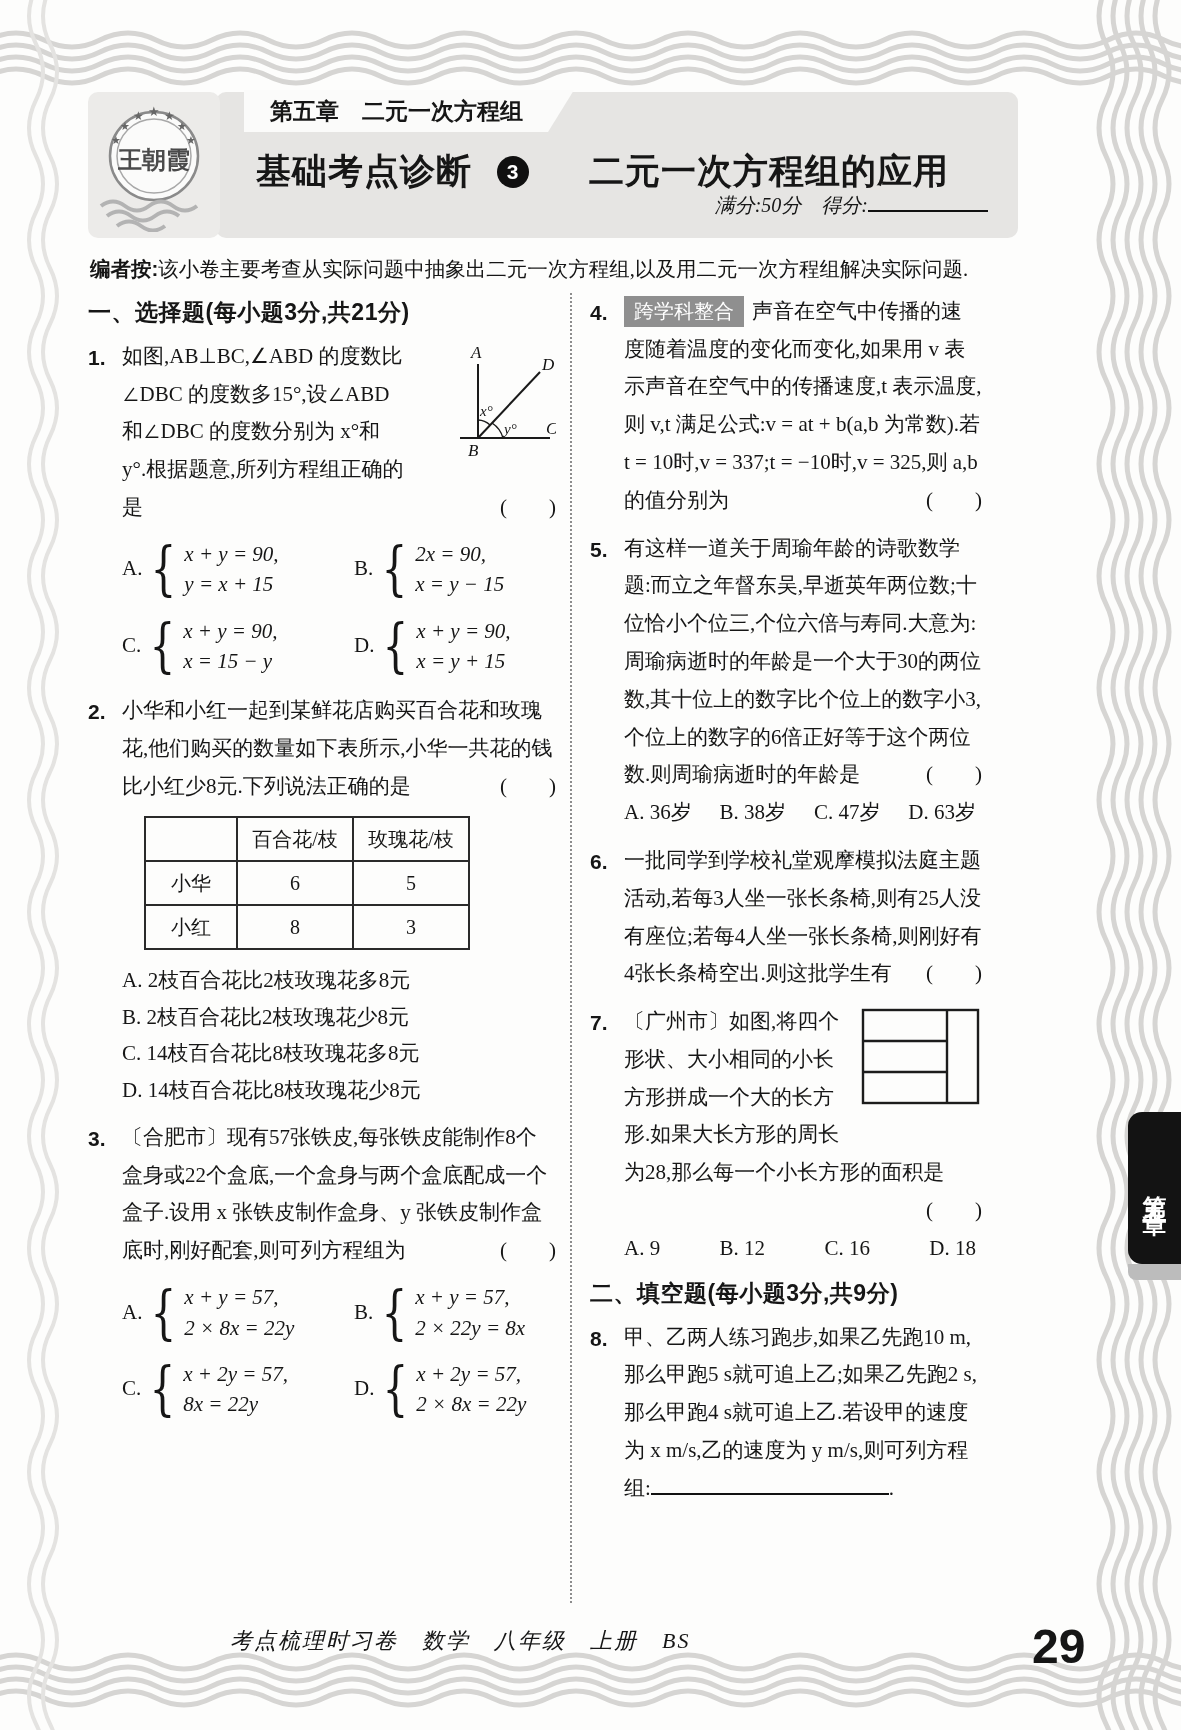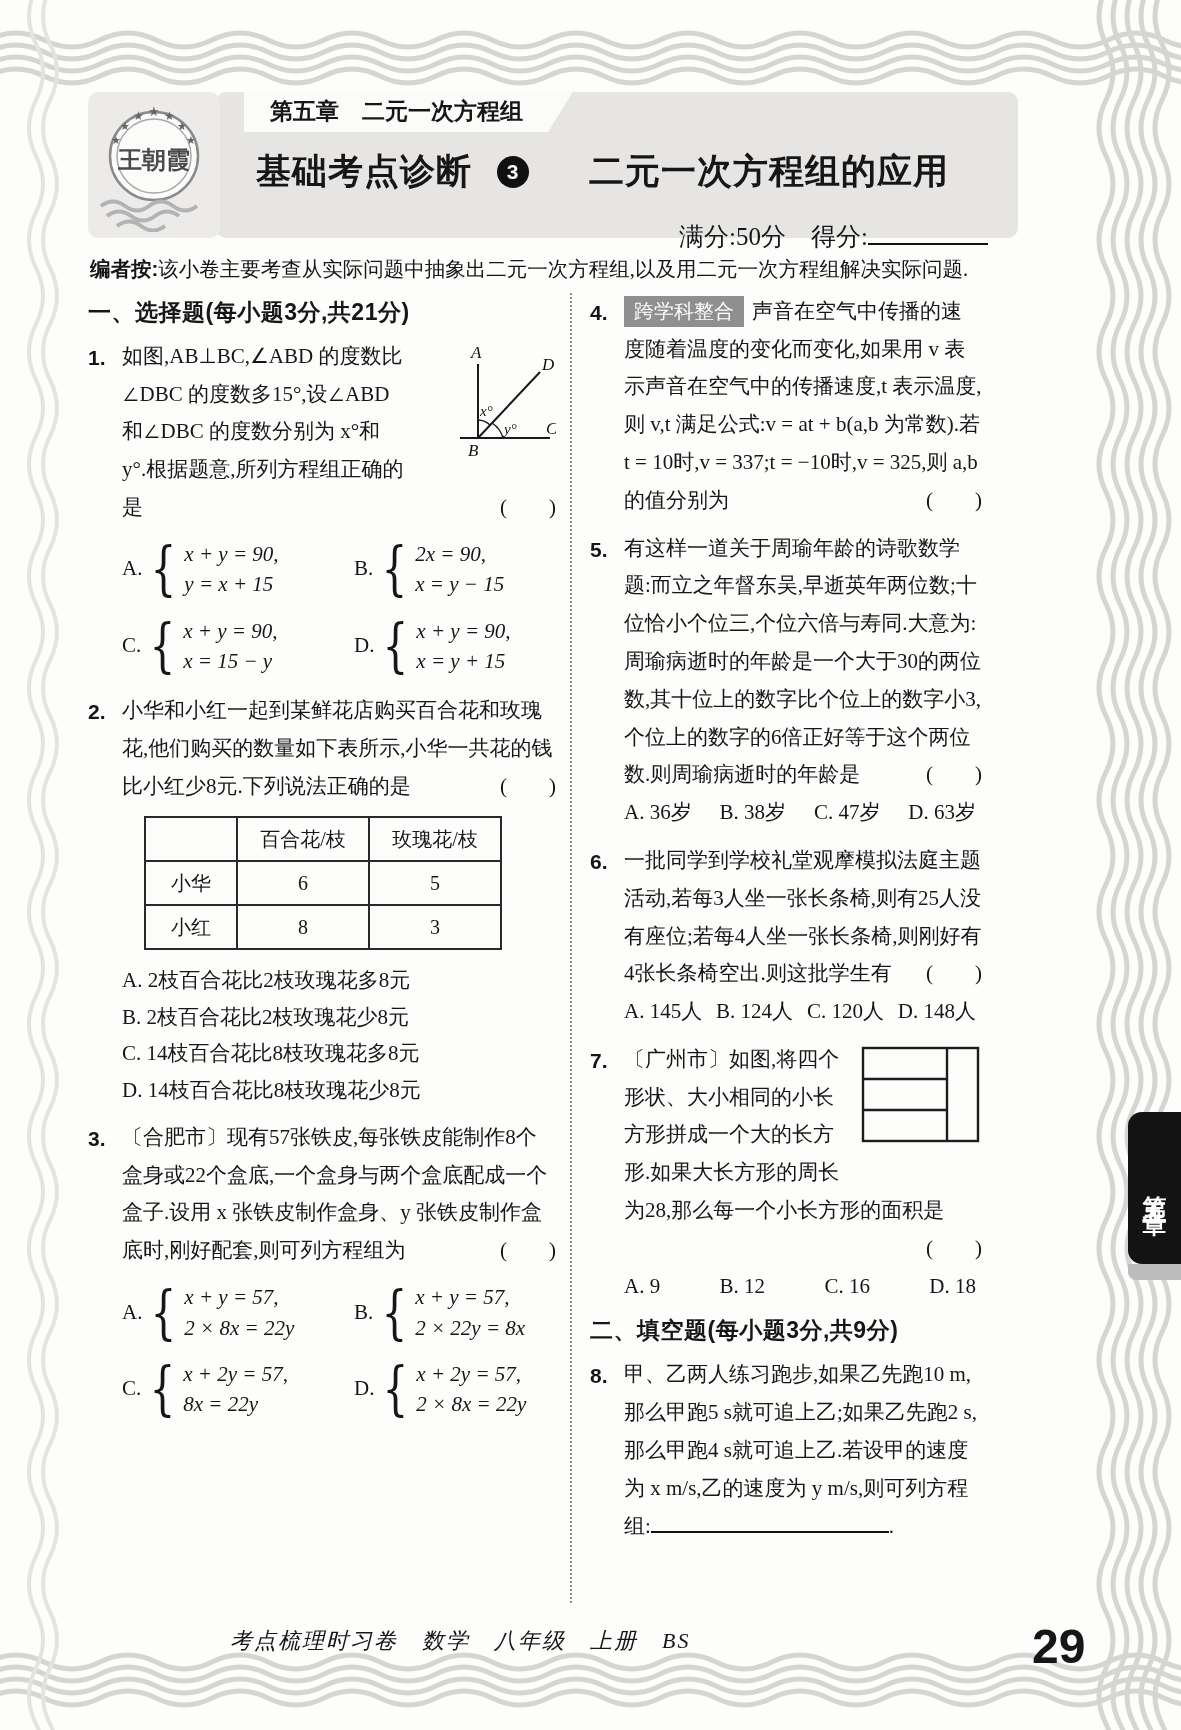--- a/index.html
+++ b/index.html
@@ -39,22 +39,22 @@
     position:absolute; left:168px; top:56px; z-index:4;
     font-family:"Liberation Sans", sans-serif; font-weight:bold; font-size:35px;
     letter-spacing:1px; display:flex; align-items:center; gap:19px;
   }
   .num-circle {
     display:inline-flex; width:32px; height:32px; border-radius:50%;
     background:#101010; color:#fff; font-size:21px; font-weight:bold;
     align-items:center; justify-content:center; margin:0 6px;
   }
   .score-line {
-    position:absolute; right:30px; top:128px; z-index:4;
-    font-size:25px; font-family:"Liberation Serif", serif;
+    position:absolute; right:30px; top:100px; z-index:4;
+    font-size:20px; font-family:"Liberation Serif", serif;font-style:italic;
   }
   .score-blank { display:inline-block; width:120px; border-bottom:2px solid #111; height:20px; }
 
   
   .note { margin:16px 2px 8px 2px; font-size:20.5px; line-height:1.5; }
   .note b { font-family:"Liberation Sans", sans-serif; }
 
   
   .cols { display:flex; align-items:flex-start; margin-top:8px; }
   .col-left  { width:468px; }
@@ -88,21 +88,21 @@
   .optline { font-size:21px; line-height:1.75; }
   .optrow { display:flex; justify-content:space-between; font-size:21px; line-height:1.8; padding-right:6px; }
   .optgrid2 { display:grid; grid-template-columns:1fr 1fr; font-size:21px; line-height:1.9; }
 
   
   .flower-table {
     border-collapse:collapse; margin:10px 0 12px 22px; font-size:20px;
   }
   .flower-table td, .flower-table th {
     border:2px solid #2a2a2a; text-align:center; font-weight:normal;
-    width:132px; height:44px; vertical-align:middle;
+    width:116px; height:44px; vertical-align:middle;
   }
   .flower-table td:first-child, .flower-table th:first-child { width:92px; }
 
   
   .badge {
     display:inline-block; background:#8f8f8f; color:#fff;
     font-family:"Liberation Sans", sans-serif; font-size:20px;
     padding:1px 10px 2px 10px; margin-right:8px; line-height:1.4;
   }
 
@@ -369,26 +369,20 @@
             <span>C. 47岁</span>
             <span>D. 63岁</span>
           </div>
         </div>
       </div>
 
       <div class="q">
         <div class="qnum">6.</div>
         <div class="qbody">
           <p class="qp"><span>一批同学到学校礼堂观摩模拟法庭主题活动,若每3人坐一张长条椅,则有25人没有座位;若每4人坐一张长条椅,则刚好有4张长条椅空出.则这批学生有</span><span class="paren">(　　)</span></p>
-          <div class="optrow">
-            <span>A. 145人</span>
-            <span>B. 124人</span>
-            <span>C. 120人</span>
-            <span>D. 148人</span>
-          </div>
         </div>
       </div>
 
       <div class="q">
         <div class="qnum">7.</div>
         <div class="qbody">
           <div class="fig-right">
             <svg width="122" height="100" viewBox="0 0 122 100">
               <g stroke="#1c1c1c" stroke-width="2.4" fill="none">
                 <rect x="3" y="3" width="115" height="93"></rect>

